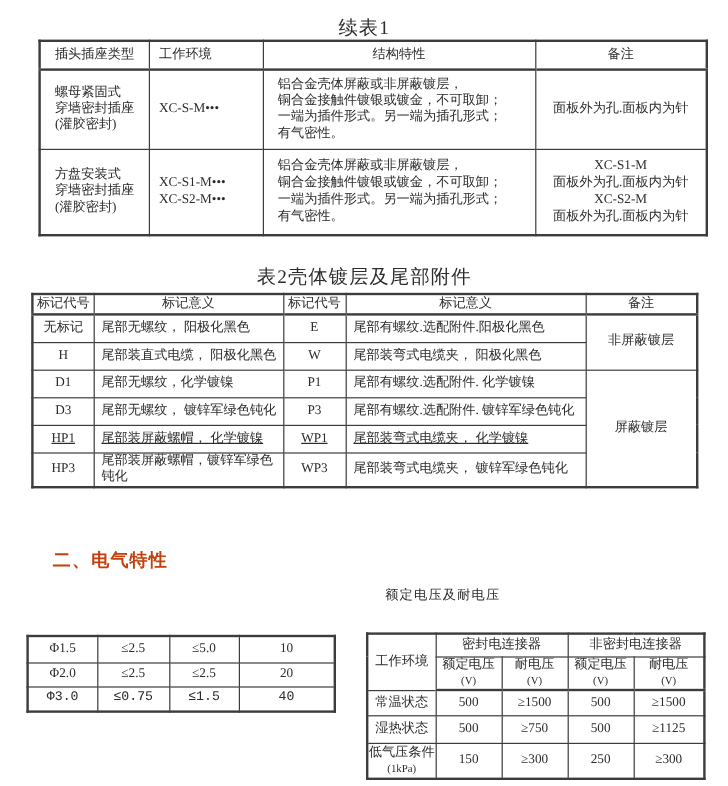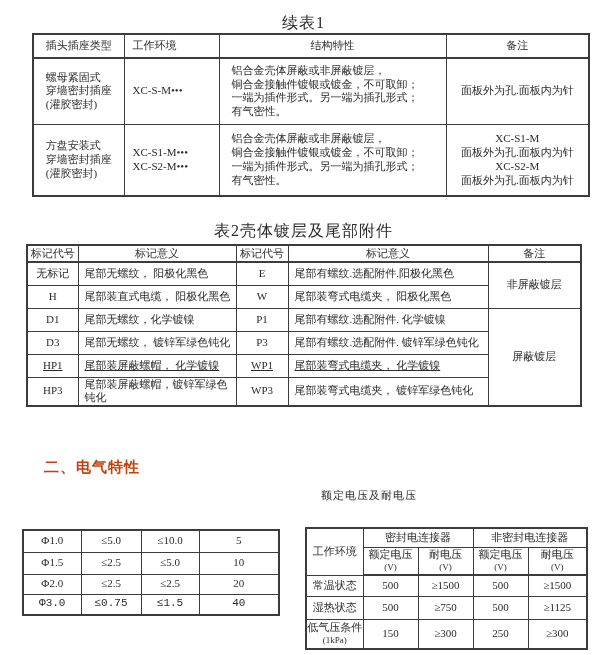--- a/index.html
+++ b/index.html
@@ -172,26 +172,20 @@
 
   <table id="table3">
     <colgroup>
         <col style="width:58px">
         <col style="width:60px">
         <col style="width:58px">
         <col style="width:80px">
       </colgroup>
     <tbody>
     <tr style="height:22px;">
-      <td class="c">Φ1.0</td>
-      <td class="c">≤5.0</td>
-      <td class="c">≤10.0</td>
-      <td class="c">5</td>
-    </tr>
-    <tr style="height:22px;">
       <td class="c">Φ1.5</td>
       <td class="c">≤2.5</td>
       <td class="c">≤5.0</td>
       <td class="c">10</td>
     </tr>
     <tr style="height:20px;">
       <td class="c">Φ2.0</td>
       <td class="c">≤2.5</td>
       <td class="c">≤2.5</td>
       <td class="c">20</td>

